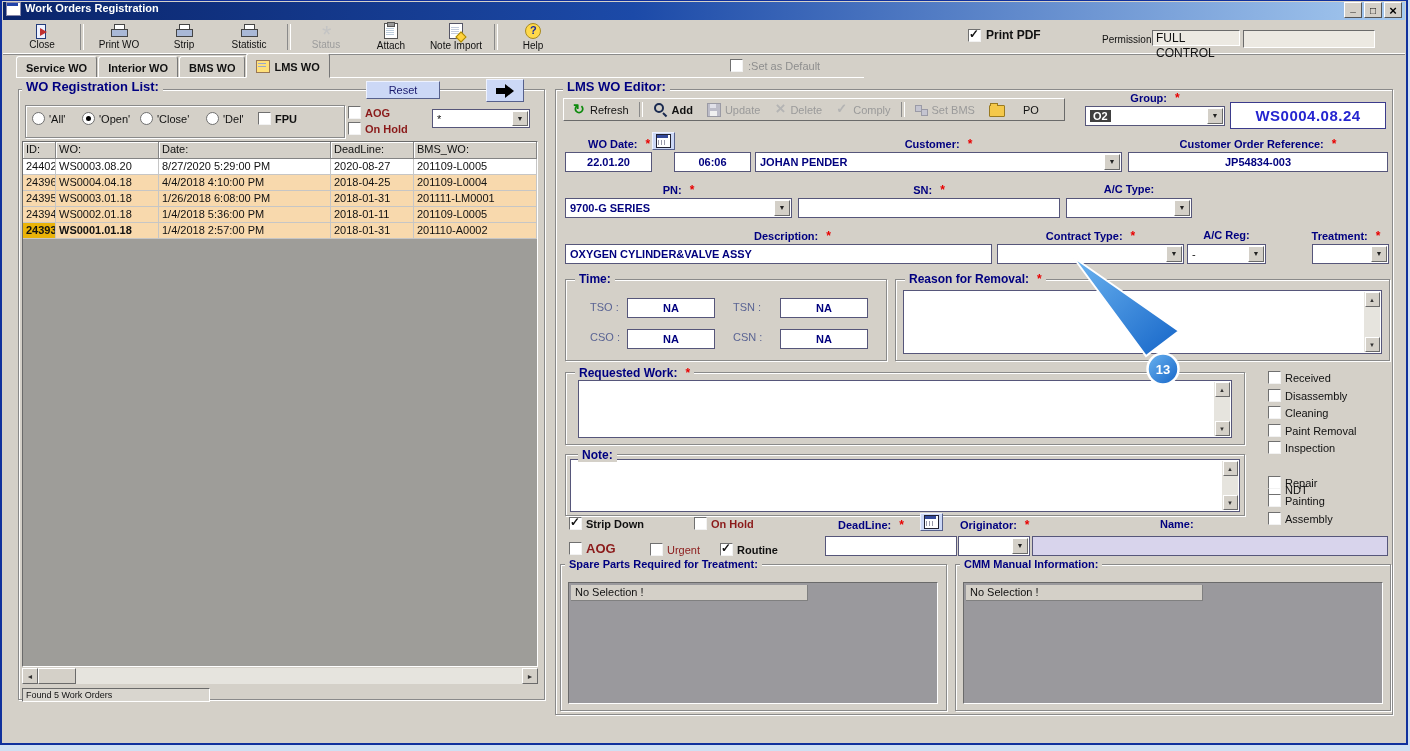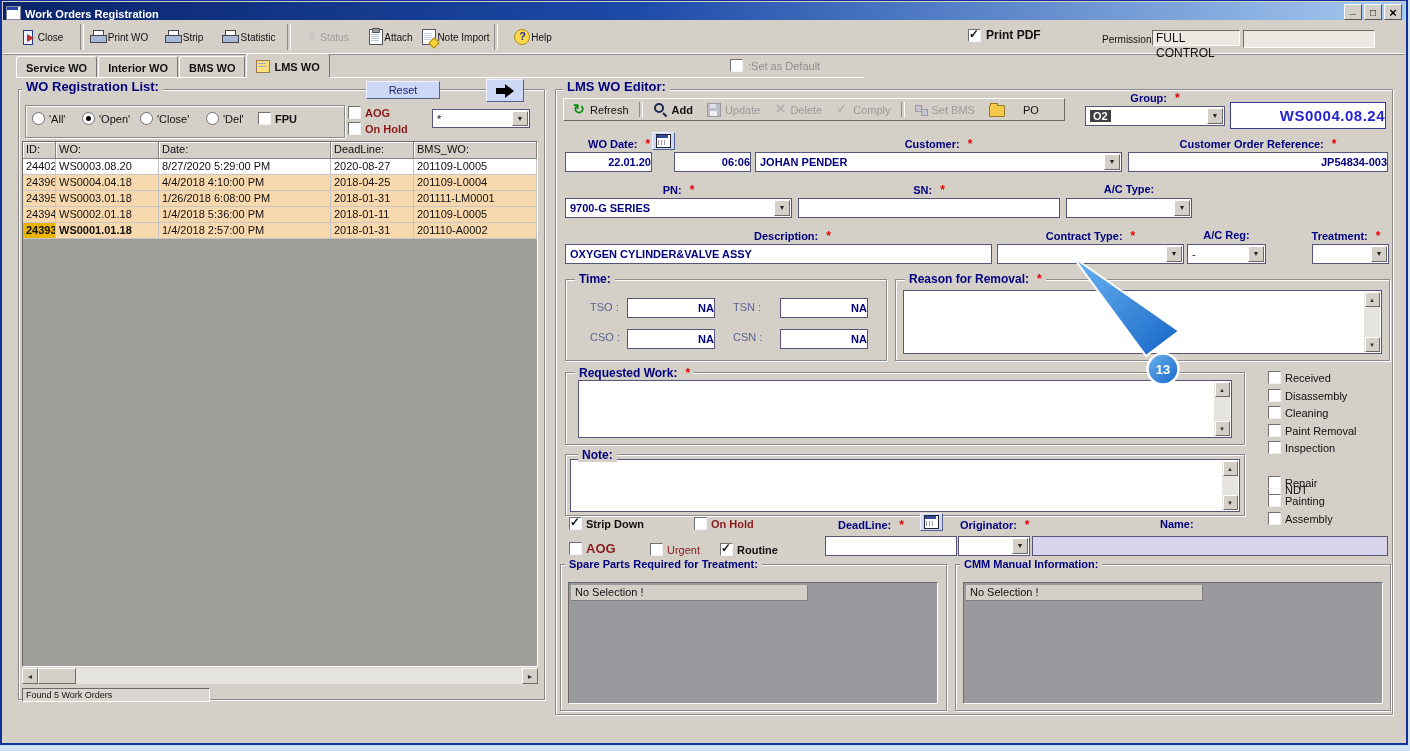--- a/index.html
+++ b/index.html
@@ -1,27 +1,27 @@
 <!DOCTYPE html>
 <html><head>
 <meta charset="utf-8">
 <style>
   html,body{margin:0;padding:0;background:#cfe0f2;font-family:"Liberation Sans",sans-serif;}
   #app{position:relative;width:1410px;height:751px;background:#cfe0f2;overflow:hidden;font-size:11px;color:#111;}
   .win{position:absolute;left:1px;top:0;width:1406px;height:744px;background:#d4d0c8;border:1px solid #10309c;box-sizing:border-box;}
   
-  .titlebar{position:absolute;left:1px;top:1px;right:1px;height:18px;background:linear-gradient(90deg,#0a246a 0%,#1c4aa8 45%,#a6caf0 100%);display:flex;align-items:flex-end;gap:4px;padding:0 3px;color:#fff;font-weight:bold;font-size:11px;}
+  .titlebar{position:absolute;left:1px;top:1px;right:1px;height:18px;background:linear-gradient(90deg,#0a246a 0%,#1c4aa8 45%,#a6caf0 100%);display:flex;align-items:flex-start;gap:4px;padding:0 3px;color:#fff;font-weight:bold;font-size:11px;}
   .winbtns{margin-left:auto;display:flex;gap:2px;}
   .wbtn{width:16px;height:14px;background:#d4d0c8;border:1px solid;border-color:#fff #555 #555 #fff;color:#000;display:flex;align-items:center;justify-content:center;font-size:10px;position:relative;}
   .wg-min::after{content:"_";position:relative;top:-3px;font-weight:bold;}
   .wg-max::after{content:"□";font-size:10px;font-weight:bold;}
   .wg-close::after{content:"×";font-size:13px;font-weight:bold;}
   
   .toolbar{position:absolute;left:1px;top:19px;right:1px;height:34px;background:#d4d0c8;border-bottom:1px solid #8a8a8a;box-shadow:0 -1px 0 #fff inset;display:flex;align-items:stretch;padding-left:8px;}
-  .tbtn{width:62px;margin:1px 3px 1px 0;display:flex;flex-direction:row;align-items:center;justify-content:center;gap:1px;font-size:10px;color:#111;}
+  .tbtn{width:62px;margin:1px 3px 1px 0;display:flex;flex-direction:column;align-items:center;justify-content:center;gap:1px;font-size:10px;color:#111;}
   .tbtn .cap{white-space:nowrap;}
   .tbtn.dis{color:#9c9c9c;}
   .tsep{width:2px;margin:4px 4px;border-left:1px solid #8a8a8a;border-right:1px solid #fff;}
   .pdfbox{position:absolute;left:966px;top:27px;display:flex;align-items:center;gap:5px;font-size:12px;font-weight:bold;}
   .permlbl{position:absolute;left:1100px;top:33px;font-size:10px;}
   .permval{position:absolute;left:1150px;top:29px;width:88px;height:16px;background:#ece9e2;border:1px solid;border-color:#6a6a6a #fff #fff #6a6a6a;font-size:12px;line-height:15px;padding-left:3px;box-sizing:border-box;}
   .permval2{position:absolute;left:1241px;top:29px;width:130px;height:16px;background:#ece9e2;border:1px solid;border-color:#6a6a6a #fff #fff #6a6a6a;}
   
   .tabs{position:absolute;left:14px;top:55px;height:22px;display:flex;align-items:flex-end;}
   .tab{height:18px;padding:2px 9px 0 9px;background:#d4d0c8;border:1px solid;border-color:#fff #777 #d4d0c8 #fff;border-radius:3px 3px 0 0;margin-right:1px;font-weight:bold;font-size:11px;display:flex;align-items:center;gap:4px;}
@@ -35,21 +35,21 @@
   .caption.big{font-size:13px;}
   .star{display:inline-block;margin-left:8px;}
   .star::after{content:"*";color:#e80000;font-weight:bold;font-size:12px;}
   .cb{display:inline-block;width:11px;height:11px;background:#fff;border:1px solid;border-color:#707070 #f2f2f2 #f2f2f2 #707070;position:relative;flex:none;box-sizing:content-box;}
   .cb.on::after{content:"✓";position:absolute;left:0px;top:-3px;font-size:12px;font-weight:bold;color:#111;}
   .radio{display:inline-block;width:11px;height:11px;border-radius:50%;background:#fff;border:1px solid #707070;position:relative;flex:none;}
   .radio.on::after{content:"";position:absolute;left:3px;top:3px;width:5px;height:5px;border-radius:50%;background:#000;}
   .fitem{position:absolute;display:flex;align-items:center;gap:4px;font-size:11px;white-space:nowrap;}
   .efield{position:absolute;background:#fff;border:1px solid #56567a;font-size:11px;line-height:18px;box-sizing:border-box;overflow:hidden;}
   .navyval{color:#00007e;font-weight:bold;}
-  .center{text-align:right;}
+  .center{text-align:center;}
   .cval{display:block;padding-left:4px;white-space:nowrap;}
   .dd{position:absolute;right:1px;top:1px;bottom:1px;width:16px;background:#d4d0c8;border:1px solid;border-color:#fff #6a6a6a #6a6a6a #fff;display:flex;align-items:center;justify-content:center;box-sizing:border-box;}
   .dd::after{content:"▼";font-size:7px;color:#222;}
   .flabel{position:absolute;color:#000080;font-weight:bold;font-size:11px;white-space:nowrap;}
   .flabel.blk{text-align:center;}
   .vscroll{position:absolute;right:1px;top:1px;bottom:1px;width:16px;background:#e6e4de;display:flex;flex-direction:column;justify-content:space-between;align-items:center;}
   .vbtn{width:15px;height:15px;display:flex;align-items:center;justify-content:center;position:relative;}
   .g-up::after{content:"▲";font-size:6px;color:#333;}
   .g-down::after{content:"▼";font-size:6px;color:#333;}
   .g-left::after{content:"◄";font-size:7px;color:#333;}

